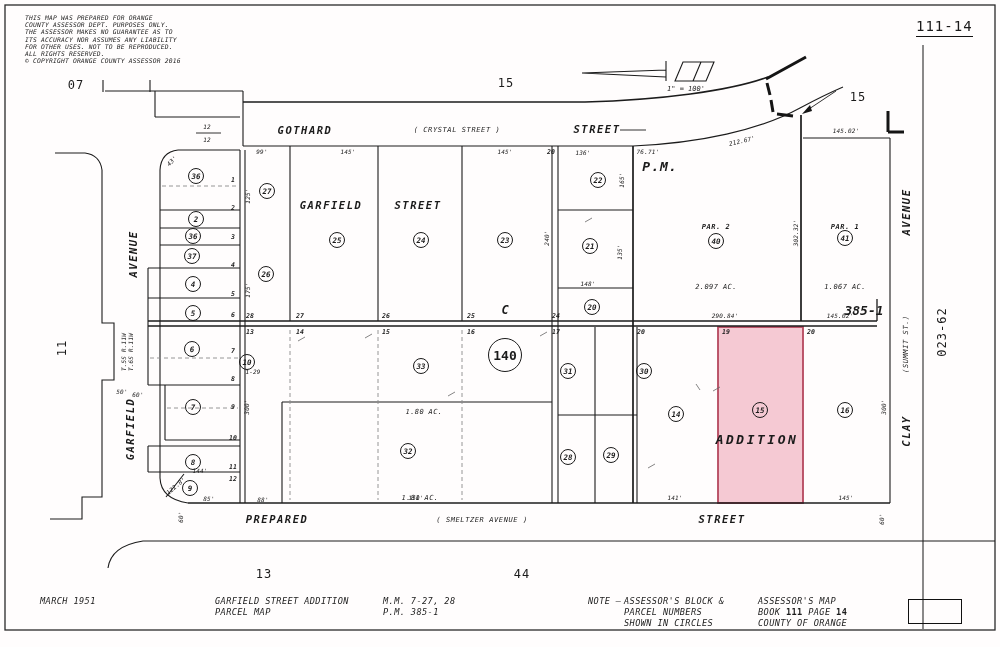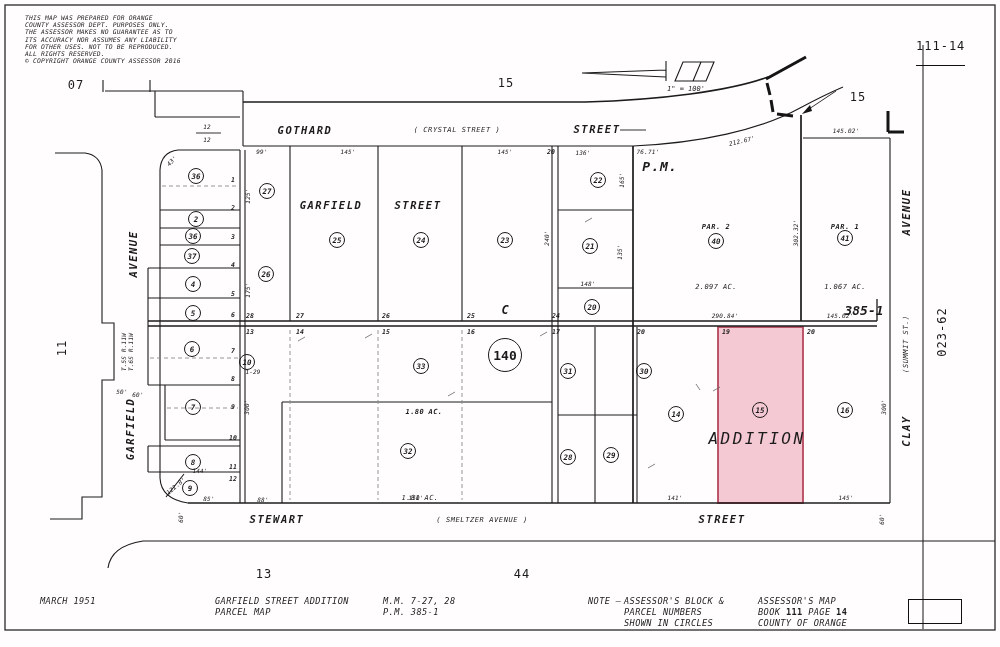--- a/index.html
+++ b/index.html
@@ -5,37 +5,37 @@
   html,body{margin:0;padding:0;background:#fff;}
   #page{position:relative;width:1000px;height:647px;background:#fffdfd;overflow:hidden;
         font-family:"DejaVu Sans Mono",monospace;color:#1b1b1b;}
   #map-svg{position:absolute;left:0;top:0;}
   #label-layer{position:absolute;left:0;top:0;width:1000px;height:647px;pointer-events:none;}
   .lbl{position:absolute;white-space:nowrap;font-style:italic;color:#1b1b1b;line-height:1;}
   .lbl-street{font-size:10.5px;font-weight:700;letter-spacing:1.5px;}
   .lbl-ssub{font-size:7px;letter-spacing:.6px;}
   .lbl-pm{font-size:13px;font-weight:700;letter-spacing:1px;}
   .lbl-blk{font-size:12px;font-weight:700;}
-  .lbl-add{font-size:16px;font-weight:400;letter-spacing:2.5px;}
+  .lbl-add{font-size:13px;font-weight:700;letter-spacing:2.5px;}
   .lbl-ref{font-size:13px;font-weight:700;}
   .lbl-par{font-size:7px;font-weight:700;letter-spacing:.5px;}
   .lbl-acr{font-size:7px;letter-spacing:.4px;margin-top:31px;}
   .lbl-scale{font-size:7px;}
   .lbl-page{font-size:12px;font-style:normal;letter-spacing:1px;}
   .lbl-lot{font-size:6.5px;font-weight:700;}
   .lbl-dim{font-size:6px;letter-spacing:.2px;}
   .pcircle{position:absolute;box-sizing:border-box;border:1px solid #1b1b1b;border-radius:50%;
            display:flex;align-items:center;justify-content:center;background:transparent;
            font-style:italic;font-weight:700;color:#1b1b1b;}
   .pcircle.small{width:16px;height:16px;font-size:7.5px;}
   .pcircle.big{width:34px;height:34px;border-width:1.6px;font-size:13px;font-style:normal;text-align:center;}
   .disclaimer{position:absolute;left:25px;top:14px;font-size:6.3px;font-style:italic;
               line-height:7.2px;letter-spacing:.2px;}
-  .mapref{position:absolute;left:916px;top:18px;font-size:12px;letter-spacing:1px;
-          border-bottom:1.5px solid #111;padding-bottom:12px;font-style:normal;margin-top:21px;}
+  .mapref{position:absolute;left:916px;top:18px;font-size:14px;letter-spacing:1px;
+          border-bottom:1.5px solid #111;padding-bottom:2px;font-style:normal;}
   .ftxt{position:absolute;font-size:8.6px;font-style:italic;letter-spacing:.4px;line-height:11px;white-space:pre;}
   .fb{font-weight:700;font-style:normal;}
   .stamp-box{position:absolute;left:908px;top:599px;width:52px;height:23px;border:1.5px solid #111;}
 </style>
 </head>
 <body>
 
 <div id="page">
 
   <svg id="map-svg" width="1000" height="647" viewBox="0 0 1000 647">
@@ -87,35 +87,35 @@
   </svg>
 
   <div id="label-layer">
       <div class="lbl lbl-street" style="left: 305px; top: 130px; transform: translate(-50%, -50%);">GOTHARD</div>
       <div class="lbl lbl-ssub" style="left: 457px; top: 130px; transform: translate(-50%, -50%);">( CRYSTAL STREET )</div>
       <div class="lbl lbl-street" style="left: 597px; top: 129px; transform: translate(-50%, -50%);">STREET</div>
       <div class="lbl lbl-street" style="left: 331px; top: 205px; transform: translate(-50%, -50%);">GARFIELD</div>
       <div class="lbl lbl-street" style="left: 418px; top: 205px; transform: translate(-50%, -50%);">STREET</div>
       <div class="lbl lbl-street" style="left: 133px; top: 254px; transform: translate(-50%, -50%) rotate(-90deg);">AVENUE</div>
       <div class="lbl lbl-street" style="left: 130px; top: 429px; transform: translate(-50%, -50%) rotate(-90deg);">GARFIELD</div>
-      <div class="lbl lbl-street" style="left: 277px; top: 519px; transform: translate(-50%, -50%);">STEWART</div>
+      <div class="lbl lbl-street" style="left: 277px; top: 519px; transform: translate(-50%, -50%);">PREPARED</div>
       <div class="lbl lbl-ssub" style="left: 482px; top: 520px; transform: translate(-50%, -50%);">( SMELTZER AVENUE )</div>
       <div class="lbl lbl-street" style="left: 722px; top: 519px; transform: translate(-50%, -50%);">STREET</div>
       <div class="lbl lbl-street" style="left: 906px; top: 212px; transform: translate(-50%, -50%) rotate(-90deg);">AVENUE</div>
       <div class="lbl lbl-ssub" style="left: 906px; top: 344px; transform: translate(-50%, -50%) rotate(-90deg);">(SUMMIT ST.)</div>
       <div class="lbl lbl-street" style="left: 906px; top: 431px; transform: translate(-50%, -50%) rotate(-90deg);">CLAY</div>
       <div class="lbl lbl-pm" style="left: 660px; top: 166px; transform: translate(-50%, -50%);">P.M.</div>
       <div class="lbl lbl-blk" style="left: 505px; top: 310px; transform: translate(-50%, -50%);">C</div>
       <div class="lbl lbl-add" style="left: 757px; top: 439px; transform: translate(-50%, -50%);">ADDITION</div>
       <div class="lbl lbl-ref" style="left: 864px; top: 310px; transform: translate(-50%, -50%);">385-1</div>
       <div class="lbl lbl-par" style="left: 716px; top: 227px; transform: translate(-50%, -50%);">PAR. 2</div>
       <div class="lbl lbl-acr" style="left: 716px; top: 256px; transform: translate(-50%, -50%);">2.097 AC.</div>
       <div class="lbl lbl-par" style="left: 845px; top: 227px; transform: translate(-50%, -50%);">PAR. 1</div>
       <div class="lbl lbl-acr" style="left: 845px; top: 256px; transform: translate(-50%, -50%);">1.067 AC.</div>
-      <div class="lbl lbl-acr" style="left: 424px; top: 381px; transform: translate(-50%, -50%); font-weight: bold;">1.80 AC.</div>
+      <div class="lbl lbl-acr" style="left: 424px; top: 381px; transform: translate(-50%, -50%);">1.80 AC.</div>
       <div class="lbl lbl-acr" style="left: 420px; top: 467px; transform: translate(-50%, -50%);">1.81 AC.</div>
       <div class="lbl lbl-scale" style="left: 686px; top: 89px; transform: translate(-50%, -50%);">1" = 100'</div>
       <div class="lbl lbl-page" style="left: 76px; top: 85px; transform: translate(-50%, -50%);">07</div>
       <div class="lbl lbl-page" style="left: 506px; top: 83px; transform: translate(-50%, -50%);">15</div>
       <div class="lbl lbl-page" style="left: 858px; top: 97px; transform: translate(-50%, -50%);">15</div>
       <div class="lbl lbl-page" style="left: 62px; top: 348px; transform: translate(-50%, -50%) rotate(-90deg);">11</div>
       <div class="lbl lbl-page" style="left: 264px; top: 574px; transform: translate(-50%, -50%);">13</div>
       <div class="lbl lbl-page" style="left: 522px; top: 574px; transform: translate(-50%, -50%);">44</div>
       <div class="lbl lbl-page" style="left: 942px; top: 332px; transform: translate(-50%, -50%) rotate(-90deg);">023-62</div>
       <div class="lbl lbl-lot" style="left: 250px; top: 316px; transform: translate(-50%, -50%);">28</div>

